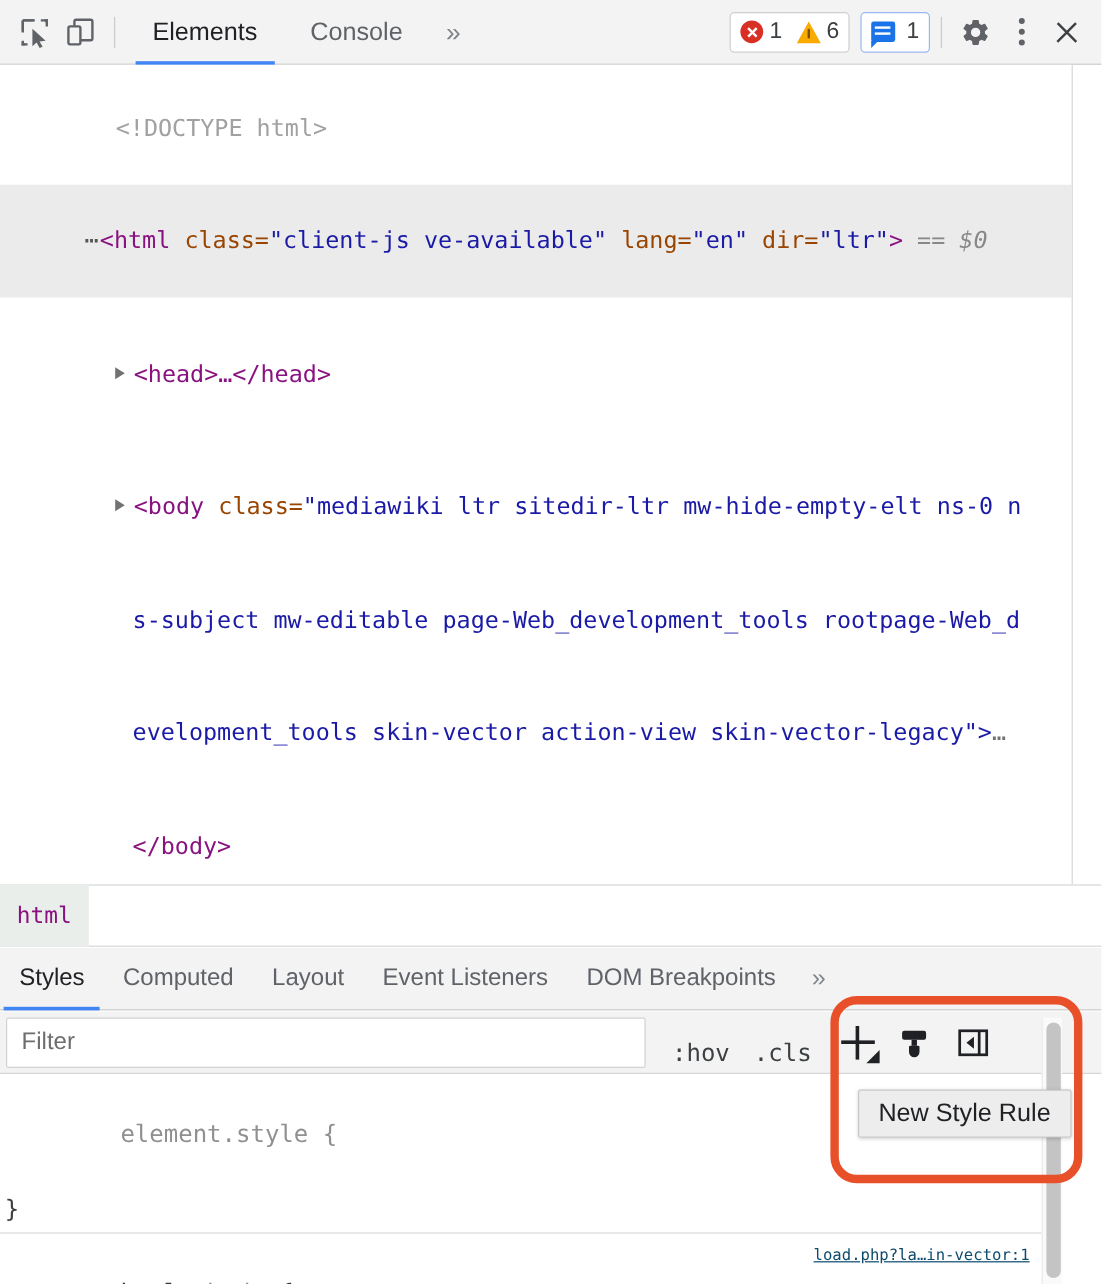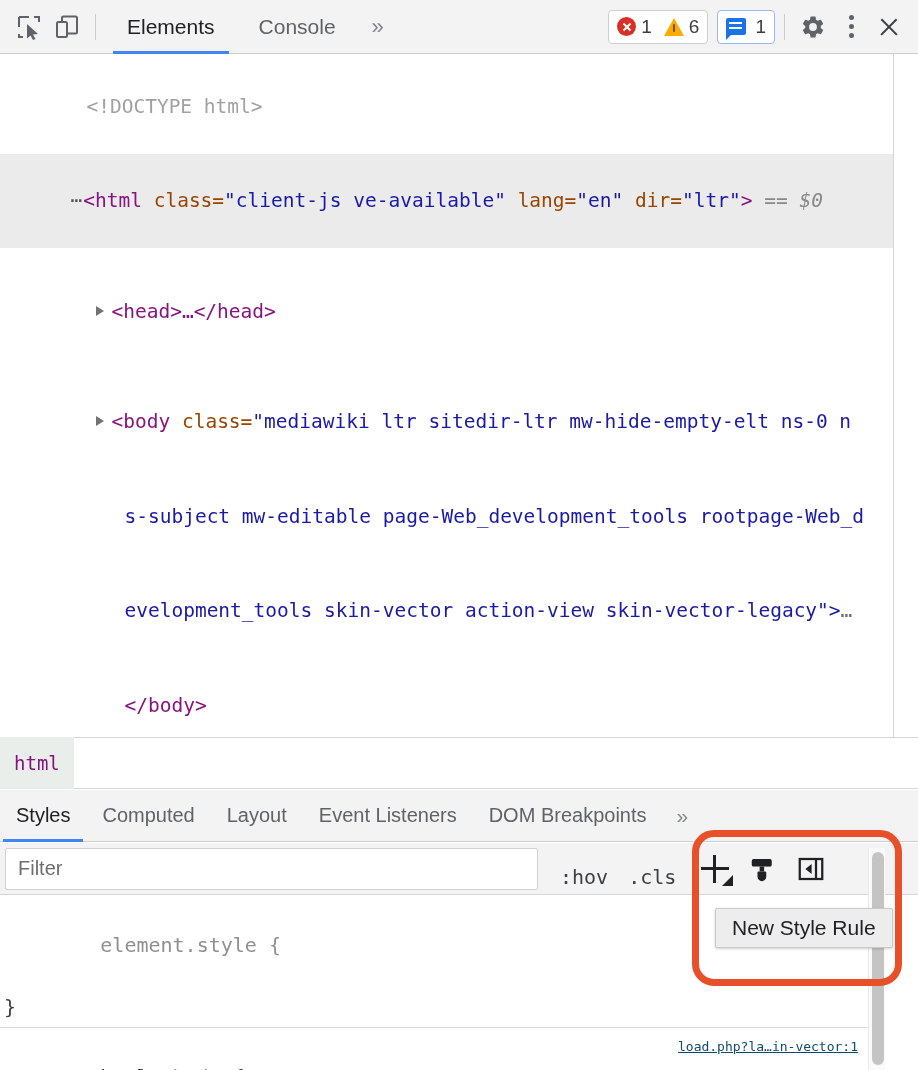--- a/index.html
+++ b/index.html
@@ -173,23 +173,23 @@
     padding-top: 5px;
     color: #303942;
   }
   .dom-tree-border {
     position: absolute;
     top: 54px; left: 893px;
     width: 1px; height: 683px;
     background: #d6d6d6;
   }
 
-  .dom-line { white-space: pre; padding-left: 16px; position: relative; }
+  .dom-line { white-space: pre; padding-left: 26px; position: relative; }
   .dom-line.sel { background: #ebebeb; padding-left: 0; }
-  .dom-line.ind1c { padding-left: 54px; }
+  .dom-line.ind1c { padding-left: 40px; }
   .dom-line.ind05 { padding-left: 26px; margin-top: 16px; }
 
   .tw-doctype { color: #a1a1a1; }
   .tw-tag     { color: #881280; }
   .tw-attr    { color: #994500; }
   .tw-val     { color: #1a1aa6; }
   .tw-dollar  { color: #888; font-style: italic; }
   .tw-ellip   { color: #727272; }
 
   .twisty {

